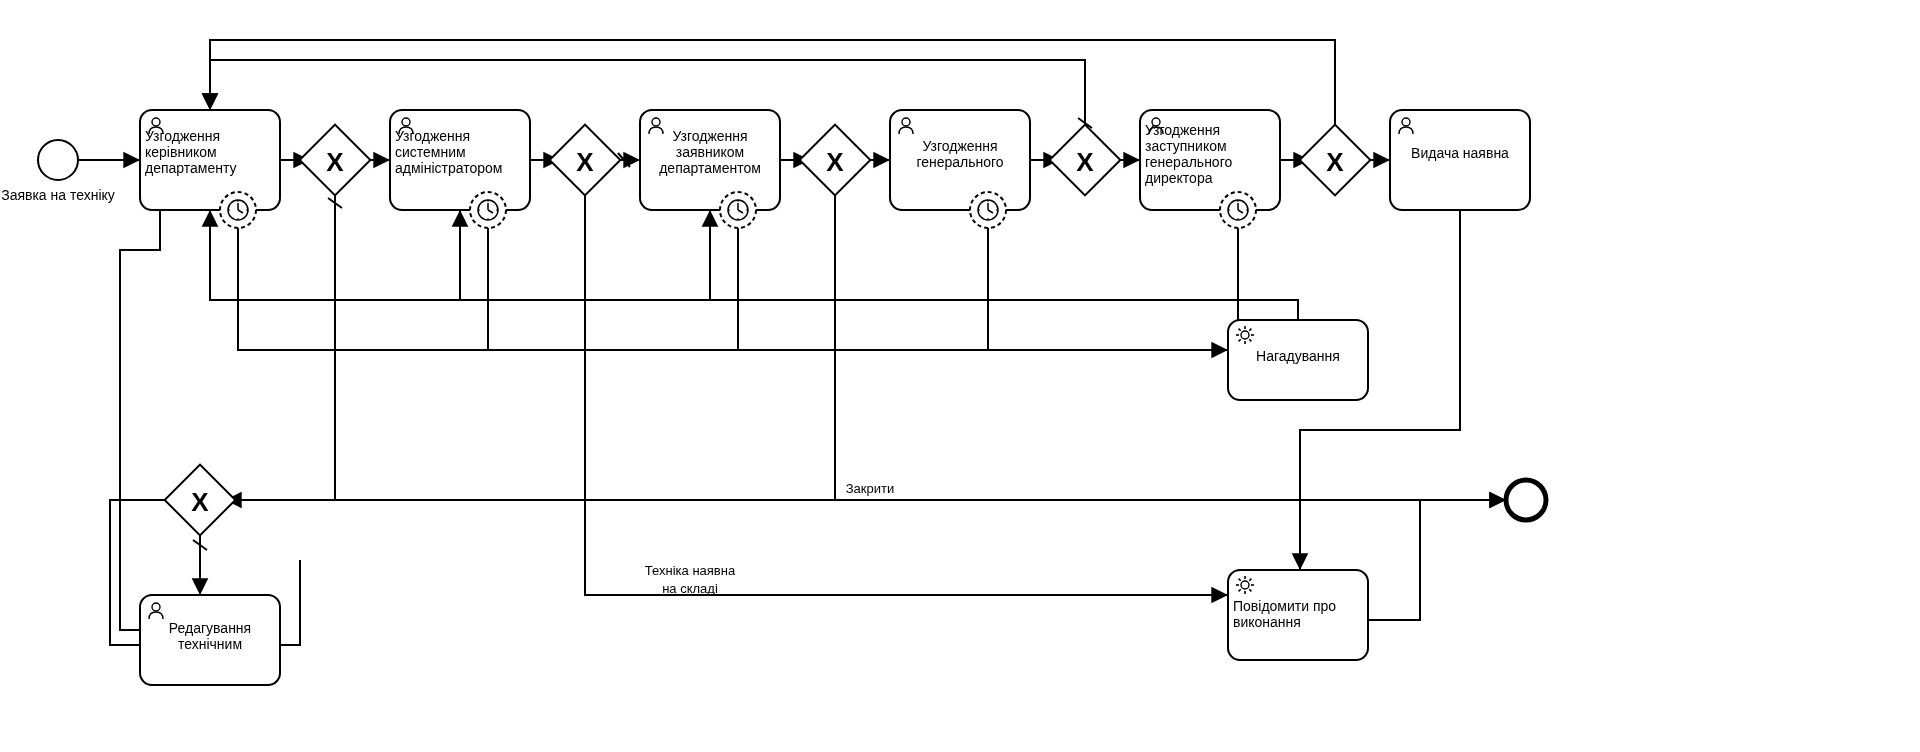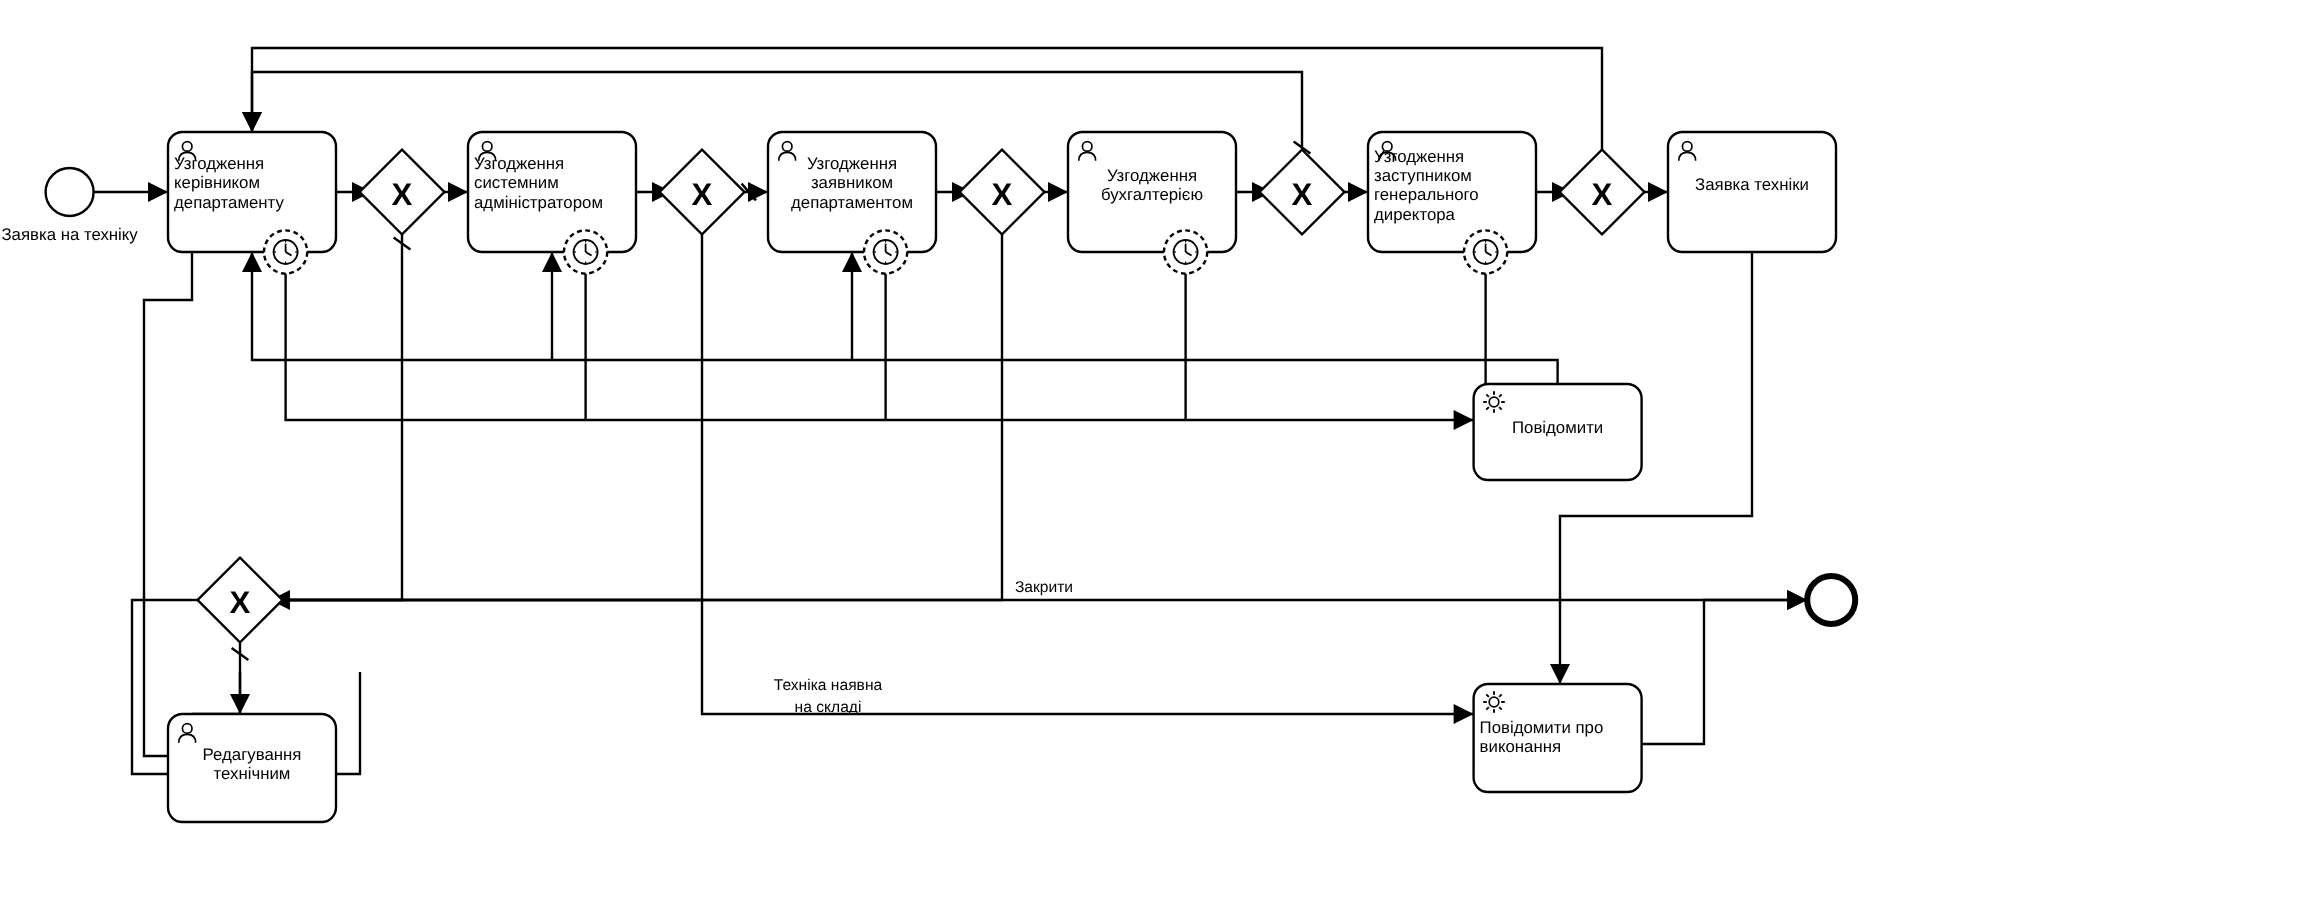--- a/index.html
+++ b/index.html
@@ -172,21 +172,21 @@
 
   <g transform="translate(835,160)">
     <rect class="gateway" x="-25" y="-25" width="50" height="50" transform="rotate(45)"></rect>
     <text class="x-mark" x="0" y="2">X</text>
   </g>
 
   <g>
     <rect class="task-box" x="890" y="110" width="140" height="100" rx="12"></rect>
     <use href="#user-icon" x="898" y="116"></use>
     <foreignObject x="895" y="138" width="130" height="60">
-      <div xmlns="http://www.w3.org/1999/xhtml" style="font:14px Arial;text-align:center;">Узгодження бухгалтерією</div>
+      <div xmlns="http://www.w3.org/1999/xhtml" style="font:14px Arial;text-align:center;">Узгодження генерального</div>
     </foreignObject>
     <g transform="translate(988,210)">
       <circle class="timer-outer" r="18"></circle>
       <use href="#clock-face"></use>
     </g>
   </g>
 
   <g transform="translate(1085,160)">
     <rect class="gateway" x="-25" y="-25" width="50" height="50" transform="rotate(45)"></rect>
     <text class="x-mark" x="0" y="2">X</text>
@@ -206,29 +206,29 @@
 
   <g transform="translate(1335,160)">
     <rect class="gateway" x="-25" y="-25" width="50" height="50" transform="rotate(45)"></rect>
     <text class="x-mark" x="0" y="2">X</text>
   </g>
 
   <g>
     <rect class="task-box" x="1390" y="110" width="140" height="100" rx="12"></rect>
     <use href="#user-icon" x="1398" y="116"></use>
     <foreignObject x="1395" y="145" width="130" height="40">
-      <div xmlns="http://www.w3.org/1999/xhtml" style="font:14px Arial;text-align:center;">Заявка техніки</div>
+      <div xmlns="http://www.w3.org/1999/xhtml" style="font:14px Arial;text-align:center;">Видача наявна</div>
     </foreignObject>
   </g>
 
   <g>
     <rect class="task-box" x="1228" y="320" width="140" height="80" rx="12"></rect>
     <use href="#gear-icon" x="1236" y="326"></use>
     <foreignObject x="1233" y="348" width="130" height="40">
-      <div xmlns="http://www.w3.org/1999/xhtml" style="font:14px Arial;text-align:center;">Повідомити</div>
+      <div xmlns="http://www.w3.org/1999/xhtml" style="font:14px Arial;text-align:center;">Нагадування</div>
     </foreignObject>
   </g>
 
   <g transform="translate(200,500)">
     <rect class="gateway" x="-25" y="-25" width="50" height="50" transform="rotate(45)"></rect>
     <text class="x-mark" x="0" y="2">X</text>
   </g>
 
   <g>
     <rect class="task-box" x="140" y="595" width="140" height="90" rx="12"></rect>

